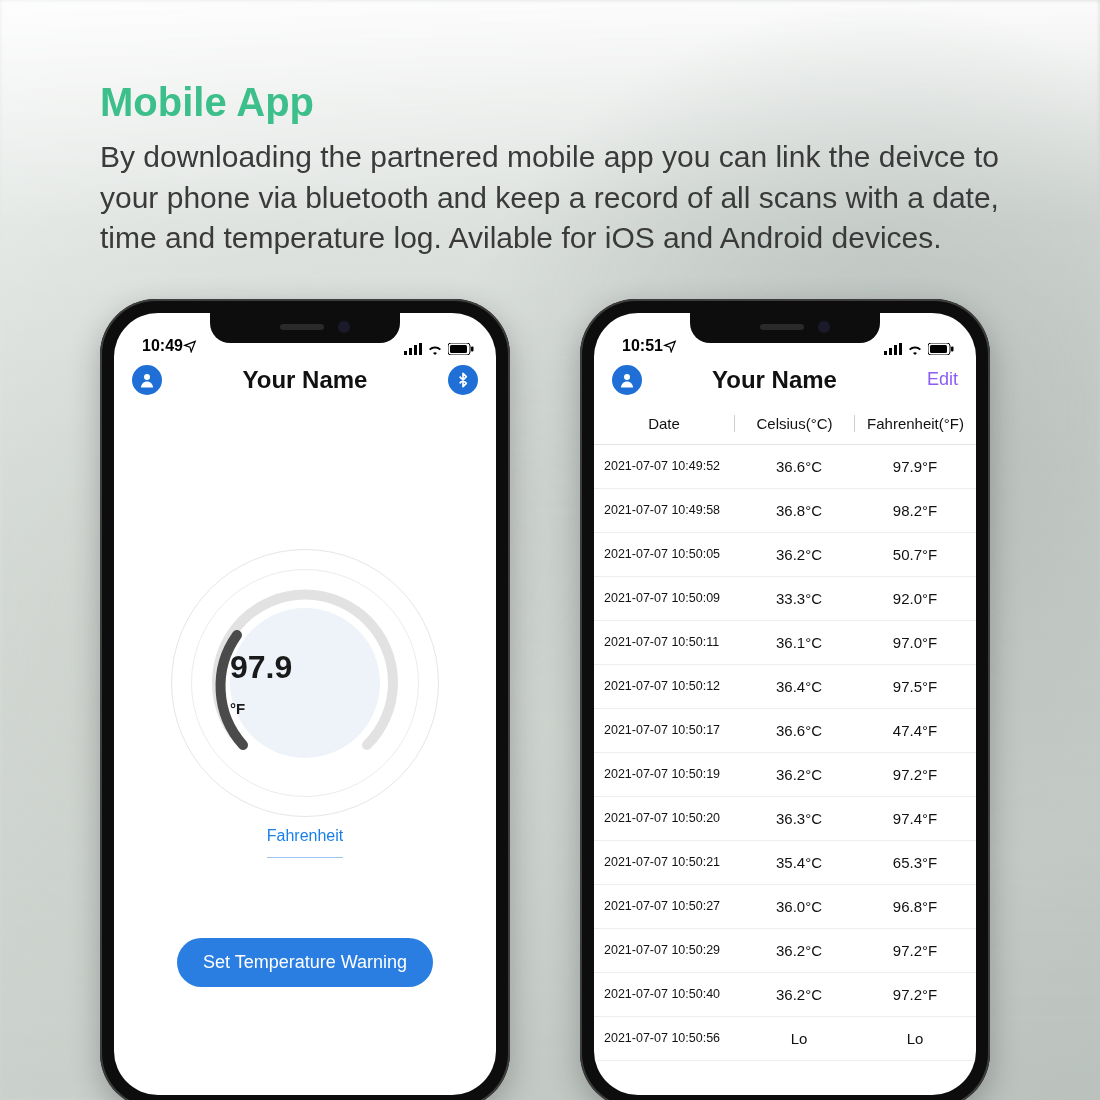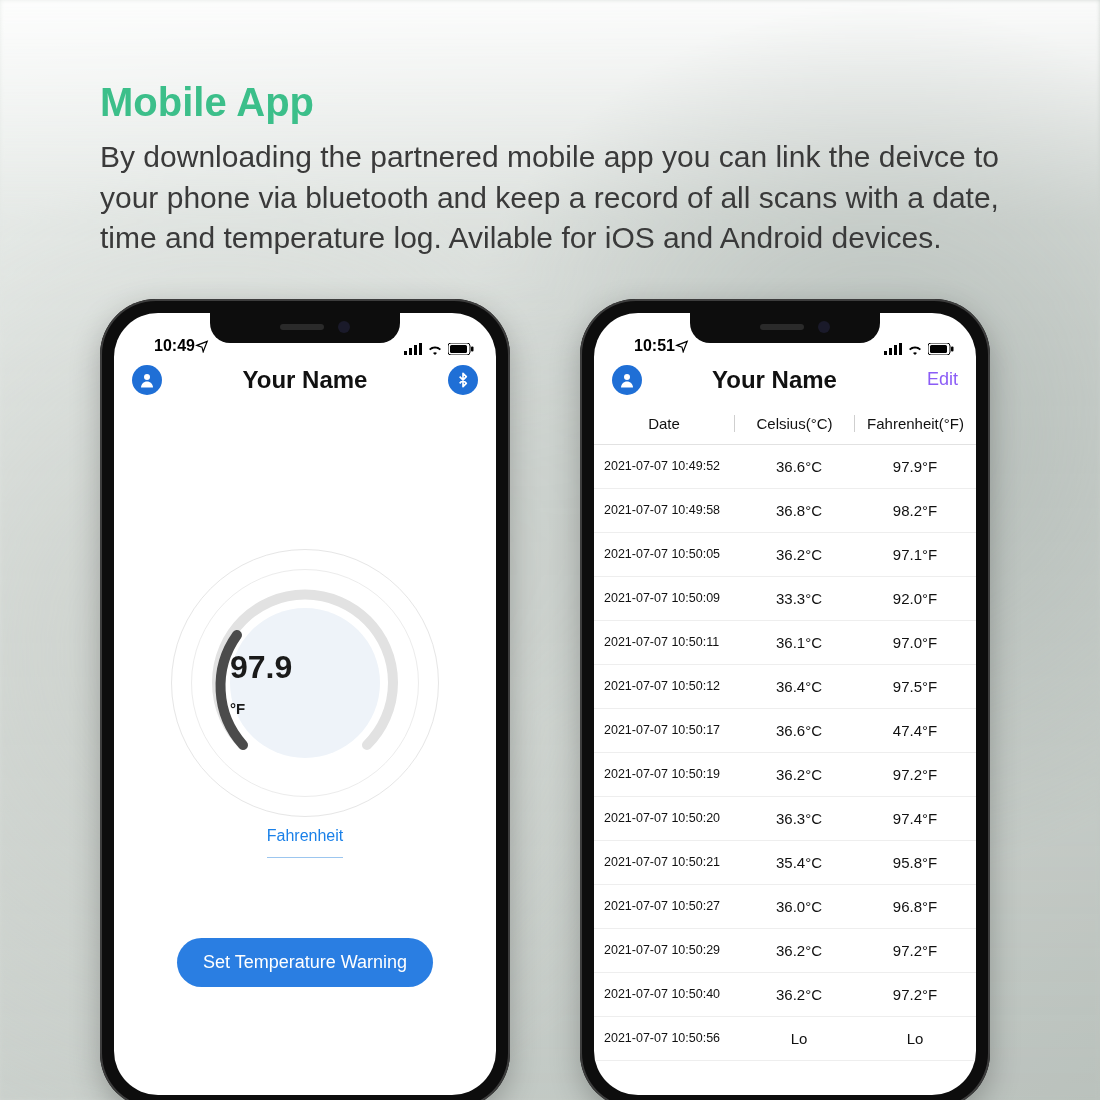--- a/index.html
+++ b/index.html
@@ -95,21 +95,21 @@
   .status-bar {
     height: 44px;
     display: flex;
     justify-content: space-between;
     align-items: flex-end;
     padding: 0 22px 2px 28px;
     font-size: 16px;
     font-weight: 600;
     color: #000;
   }
-  .status-left { display: flex; align-items: center; gap: 0; margin-left: 12px; }
+  .status-left { display: flex; align-items: center; gap: 0; }
   .status-right { display: flex; align-items: center; gap: 5px; }
   .status-right svg { display: block; }
   .nav-bar {
     height: 46px;
     display: flex;
     align-items: center;
     justify-content: space-between;
     padding: 0 18px;
   }
   .nav-title {
@@ -358,21 +358,21 @@
             <div class="f">97.9°F</div>
           </div>
           <div class="log-row">
             <div class="d">2021-07-07 10:49:58</div>
             <div class="c">36.8°C</div>
             <div class="f">98.2°F</div>
           </div>
           <div class="log-row">
             <div class="d">2021-07-07 10:50:05</div>
             <div class="c">36.2°C</div>
-            <div class="f">97.1°F</div>
+            <div class="f">50.7°F</div>
           </div>
           <div class="log-row">
             <div class="d">2021-07-07 10:50:09</div>
             <div class="c">33.3°C</div>
             <div class="f">92.0°F</div>
           </div>
           <div class="log-row">
             <div class="d">2021-07-07 10:50:11</div>
             <div class="c">36.1°C</div>
             <div class="f">97.0°F</div>
@@ -393,21 +393,21 @@
             <div class="f">97.2°F</div>
           </div>
           <div class="log-row">
             <div class="d">2021-07-07 10:50:20</div>
             <div class="c">36.3°C</div>
             <div class="f">97.4°F</div>
           </div>
           <div class="log-row">
             <div class="d">2021-07-07 10:50:21</div>
             <div class="c">35.4°C</div>
-            <div class="f">95.8°F</div>
+            <div class="f">65.3°F</div>
           </div>
           <div class="log-row">
             <div class="d">2021-07-07 10:50:27</div>
             <div class="c">36.0°C</div>
             <div class="f">96.8°F</div>
           </div>
           <div class="log-row">
             <div class="d">2021-07-07 10:50:29</div>
             <div class="c">36.2°C</div>
             <div class="f">97.2°F</div>

